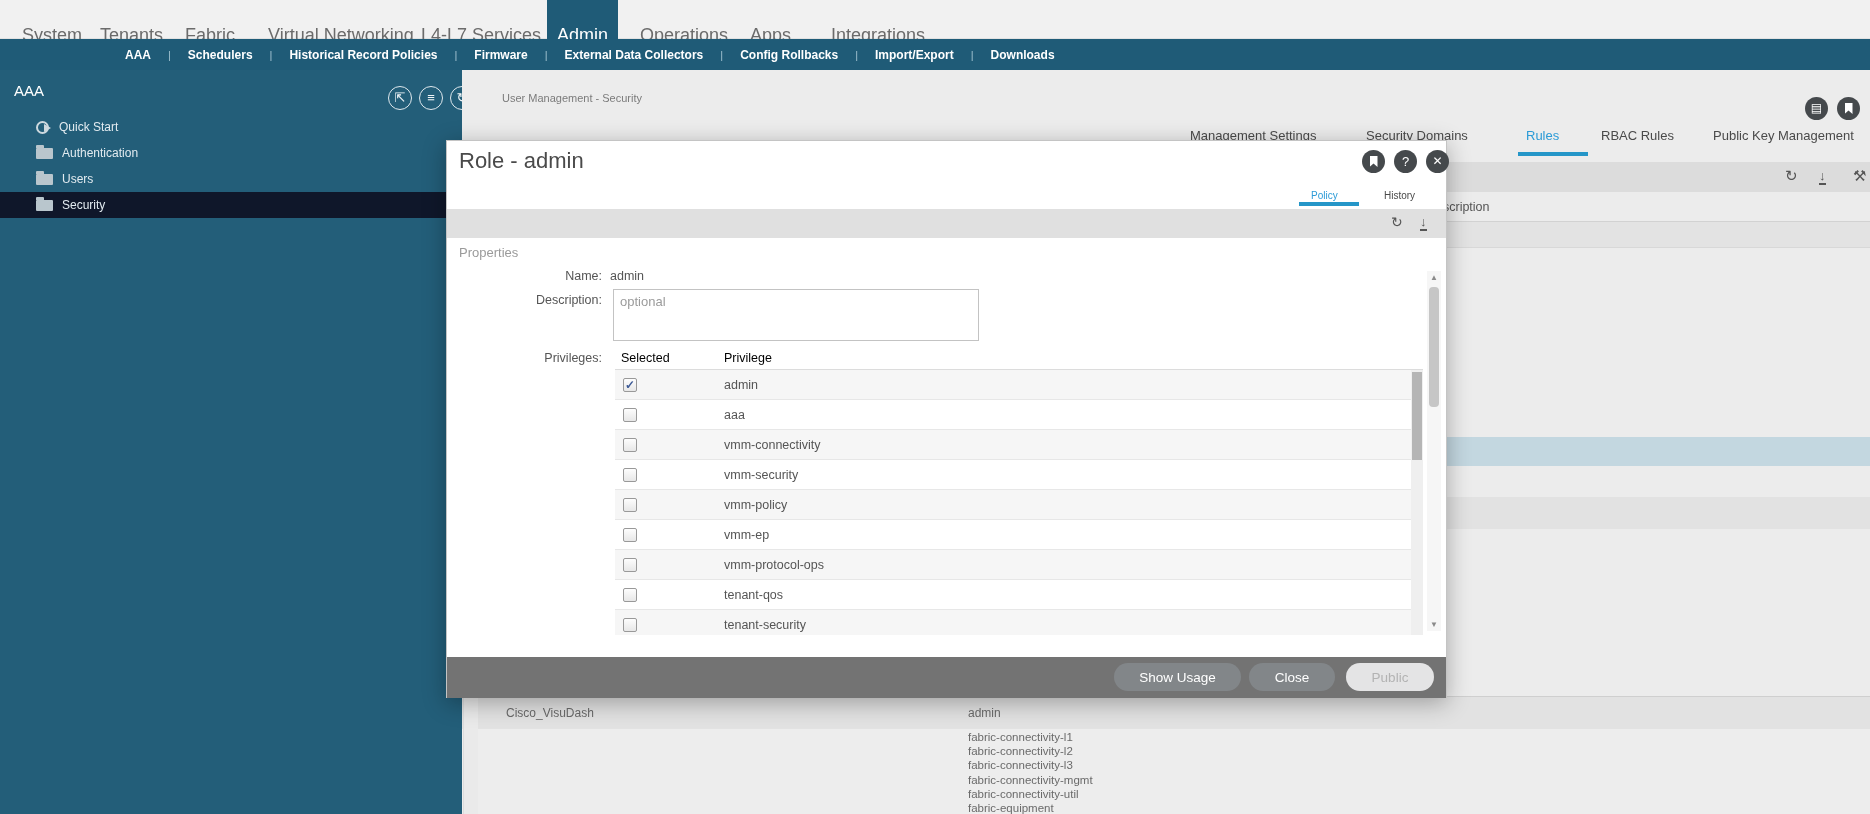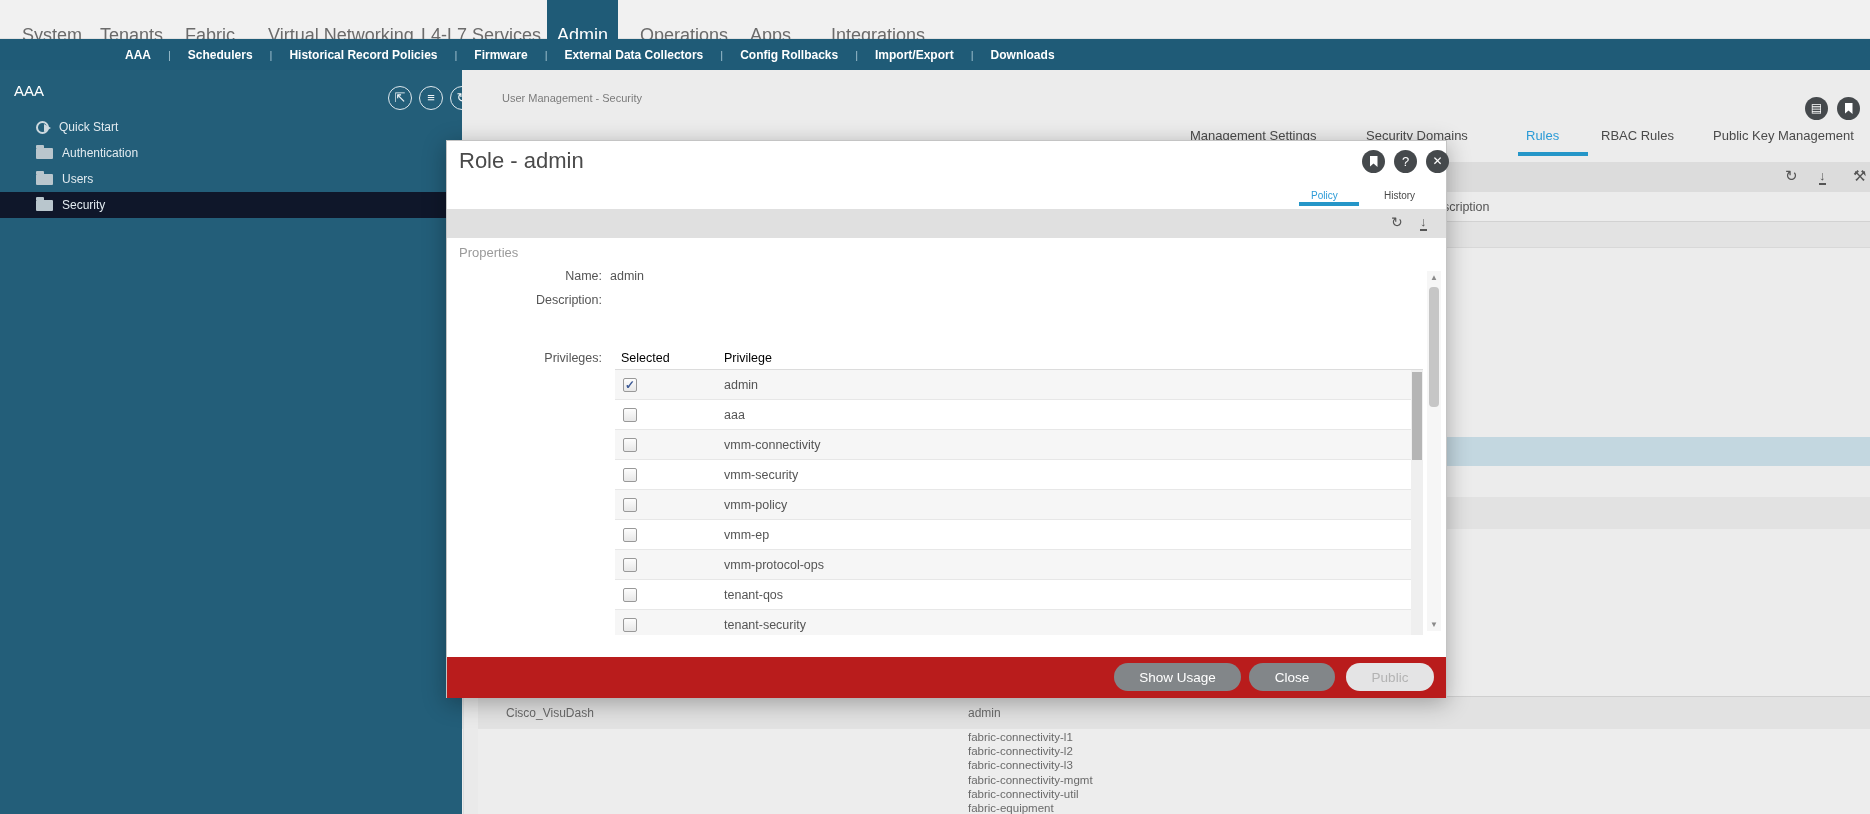--- a/index.html
+++ b/index.html
@@ -87,21 +87,21 @@
   .priv-label { position:absolute; left:109px; font-size:12.5px; color:#555; }
   .inner-scroll { position:absolute; right:0; top:0; width:12px; height:266px; background:#efefef; }
   .inner-scroll .thumb { position:absolute; left:1px; top:2px; width:10px; height:88px; background:#b5b5b5; cursor:pointer; }
 
   .outer-scroll { position:absolute; left:980px; top:130px; width:14px; height:360px; background:#f6f6f6; }
   .outer-scroll .arr { position:absolute; left:0; width:14px; text-align:center; font-size:8px; color:#8a8a8a; cursor:pointer; }
   .outer-scroll .arr.up { top:2px; }
   .outer-scroll .arr.down { bottom:2px; }
   .outer-scroll .thumb { position:absolute; left:2px; top:16px; width:10px; height:120px; background:#c6c6c6; border-radius:4px; cursor:pointer; }
 
-  .m-footer { position:absolute; left:0; top:516px; width:999px; height:41px; background:#b91c1c; }
+  .m-footer { position:absolute; left:0; top:516px; width:999px; height:41px; background:#737373; }
   .btn { position:absolute; top:6px; height:28px; border:none; border-radius:14px; background:#828689; color:#fff; font-size:13.5px; font-family:"Liberation Sans",sans-serif; cursor:pointer; }
   .btn.b-usage { left:667px; width:127px; }
   .btn.b-close { left:802px; width:86px; }
   .btn.b-submit { left:899px; width:88px; }
   .btn.disabled { background:#e4e4e5; color:#b3b3b3; cursor:default; }
 </style>
 </head>
 <body>
 
 <div class="stage">
@@ -228,20 +228,21 @@
       <span class="ticon" style="left:944px">↻</span>
       <span class="ticon" style="left:973px;top:4px"><span class="dl-wrap">↓</span></span>
     </div>
 
     <div class="m-section">Properties</div>
 
     <span class="m-label" style="left:7px;top:128px">Name:</span>
     <span class="m-value" style="left:163px;top:128px">admin</span>
 
     <span class="m-label" style="left:7px;top:152px">Description:</span>
+    <textarea class="m-textarea" placeholder="optional" style=""></textarea>
 
     <span class="m-label" style="left:7px;top:210px">Privileges:</span>
     <span class="m-colhead" style="left:174px">Selected</span>
     <span class="m-colhead" style="left:277px">Privilege</span>
 
     <div class="privlist">
       <div class="priv-row">
         <span class="checkbox checked">✓</span>
         <span class="priv-label">admin</span>
       </div>

